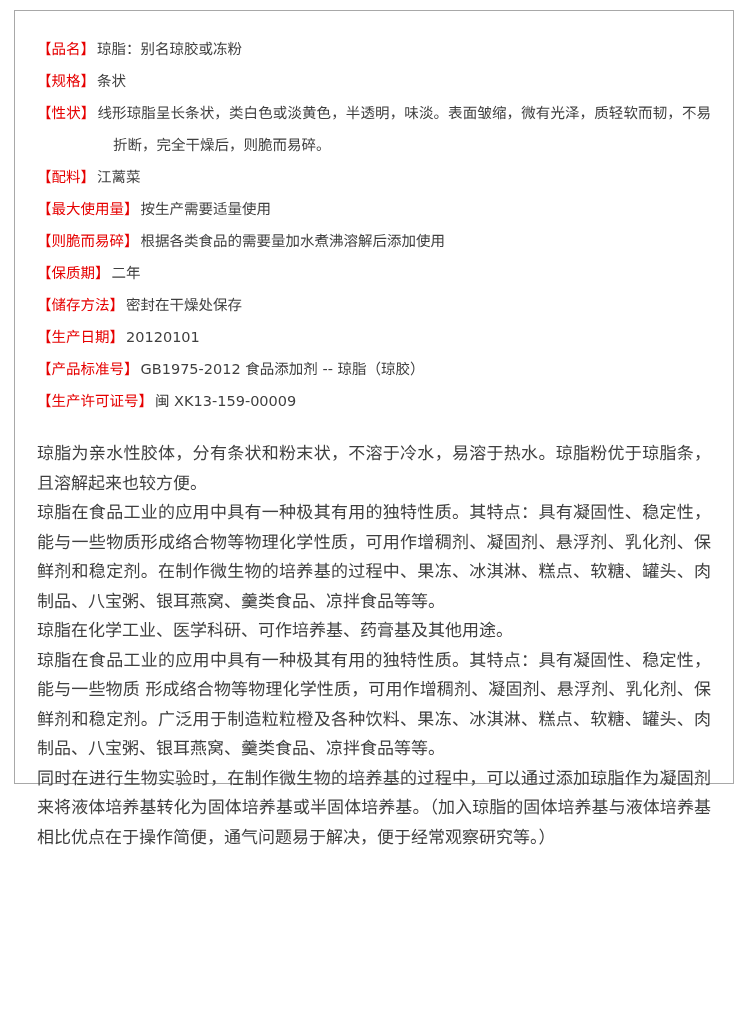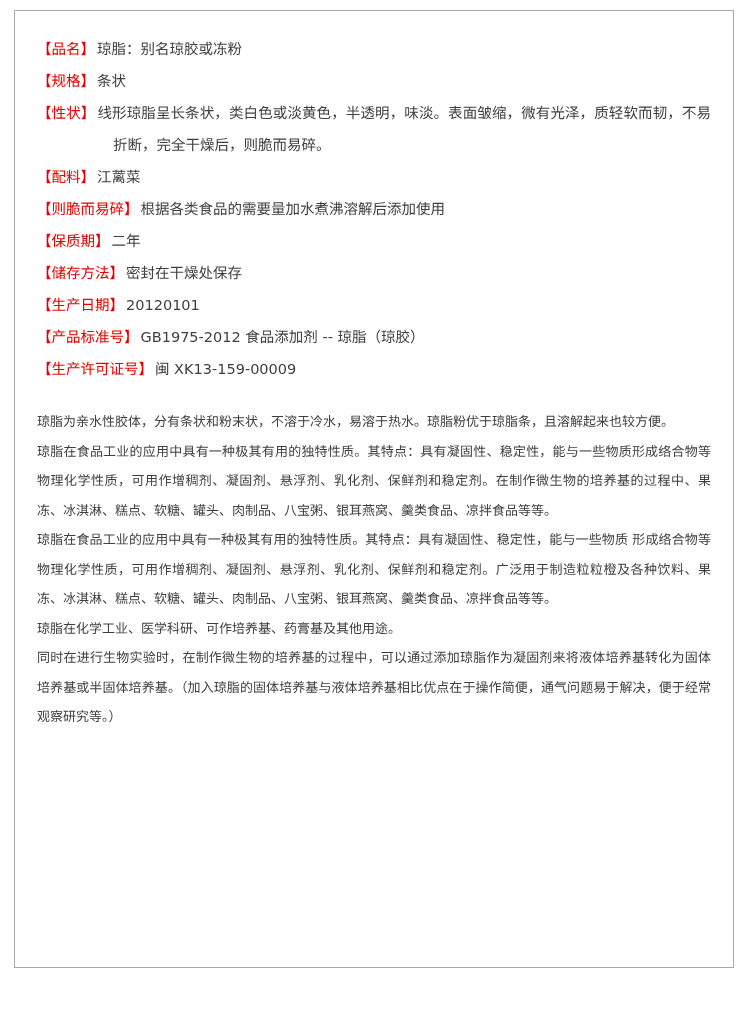--- a/index.html
+++ b/index.html
@@ -14,21 +14,21 @@
     font-family: "DejaVu Sans", "Liberation Sans", sans-serif;
     color: #444444;
     overflow: hidden;
   }
 
   .doc-frame {
     position: absolute;
     left: 14px;
     top: 10px;
     width: 720px;
-    height: 958px;
+    height: 774px;
     border: 1px solid #a8a8a8;
     box-sizing: border-box;
     background: #ffffff;
   }
 
   .doc-body {
     padding: 22px 22px 0 22px;
     box-sizing: border-box;
   }
 
@@ -64,21 +64,21 @@
   .block-gap {
     height: 22px;
   }
 
   
   .prose {
     margin: 0;
   }
   .prose p {
     margin: 0;
-    font-size: 13px;
+    font-size: 17px;
     line-height: 29.5px;
     color: #3f3f3f;
     text-align: justify;
     text-justify: inter-ideograph;
     word-break: break-all;
   }
 </style>
 </head>
 <body>
 
@@ -92,20 +92,23 @@
       <div class="spec-line indent-hang">
         <span class="spec-label">【规格】</span><span class="spec-value">条状</span>
       </div>
       <div class="spec-line indent-hang">
         <span class="spec-label">【性状】</span><span class="spec-value">线形琼脂呈长条状，类白色或淡黄色，半透明，味淡。表面皱缩，微有光泽，质轻软而韧，不易折断，完全干燥后，则脆而易碎。</span>
       </div>
       <div class="spec-line indent-hang">
         <span class="spec-label">【配料】</span><span class="spec-value">江蓠菜</span>
       </div>
       <div class="spec-line indent-hang">
+        <span class="spec-label">【最大使用量】</span><span class="spec-value">按生产需要适量使用</span>
+      </div>
+      <div class="spec-line indent-hang">
         <span class="spec-label">【则脆而易碎】</span><span class="spec-value">根据各类食品的需要量加水煮沸溶解后添加使用</span>
       </div>
       <div class="spec-line indent-hang">
         <span class="spec-label">【保质期】</span><span class="spec-value">二年</span>
       </div>
       <div class="spec-line indent-hang">
         <span class="spec-label">【储存方法】</span><span class="spec-value">密封在干燥处保存</span>
       </div>
       <div class="spec-line indent-hang">
         <span class="spec-label">【生产日期】</span><span class="spec-value">20120101</span>
@@ -116,19 +119,19 @@
       <div class="spec-line indent-hang">
         <span class="spec-label">【生产许可证号】</span><span class="spec-value">闽 XK13-159-00009</span>
       </div>
     </div>
 
     <div class="block-gap"></div>
 
     <div class="prose">
       <p>琼脂为亲水性胶体，分有条状和粉末状，不溶于冷水，易溶于热水。琼脂粉优于琼脂条，且溶解起来也较方便。</p>
       <p>琼脂在食品工业的应用中具有一种极其有用的独特性质。其特点：具有凝固性、稳定性，能与一些物质形成络合物等物理化学性质，可用作增稠剂、凝固剂、悬浮剂、乳化剂、保鲜剂和稳定剂。在制作微生物的培养基的过程中、果冻、冰淇淋、糕点、软糖、罐头、肉制品、八宝粥、银耳燕窝、羹类食品、凉拌食品等等。</p>
+      <p>琼脂在化学工业、医学科研、可作培养基、药膏基及其他用途。</p>
       <p>琼脂在食品工业的应用中具有一种极其有用的独特性质。其特点：具有凝固性、稳定性，能与一些物质 形成络合物等物理化学性质，可用作增稠剂、凝固剂、悬浮剂、乳化剂、保鲜剂和稳定剂。广泛用于制造粒粒橙及各种饮料、果冻、冰淇淋、糕点、软糖、罐头、肉制品、八宝粥、银耳燕窝、羹类食品、凉拌食品等等。</p>
-      <p>琼脂在化学工业、医学科研、可作培养基、药膏基及其他用途。</p>
       <p>同时在进行生物实验时，在制作微生物的培养基的过程中，可以通过添加琼脂作为凝固剂来将液体培养基转化为固体培养基或半固体培养基。（加入琼脂的固体培养基与液体培养基相比优点在于操作简便，通气问题易于解决，便于经常观察研究等。）</p>
     </div>
 
   </div>
 </div>
 
 </body></html>

